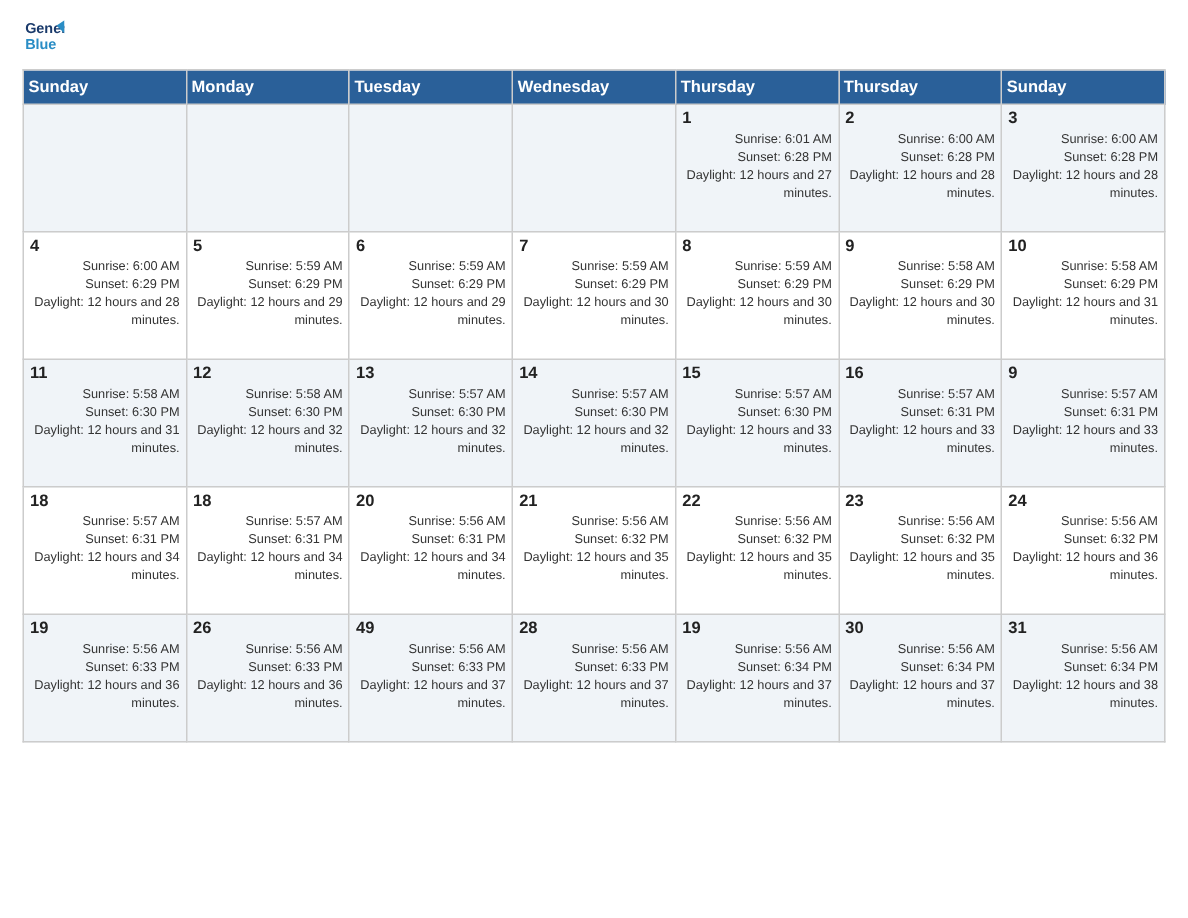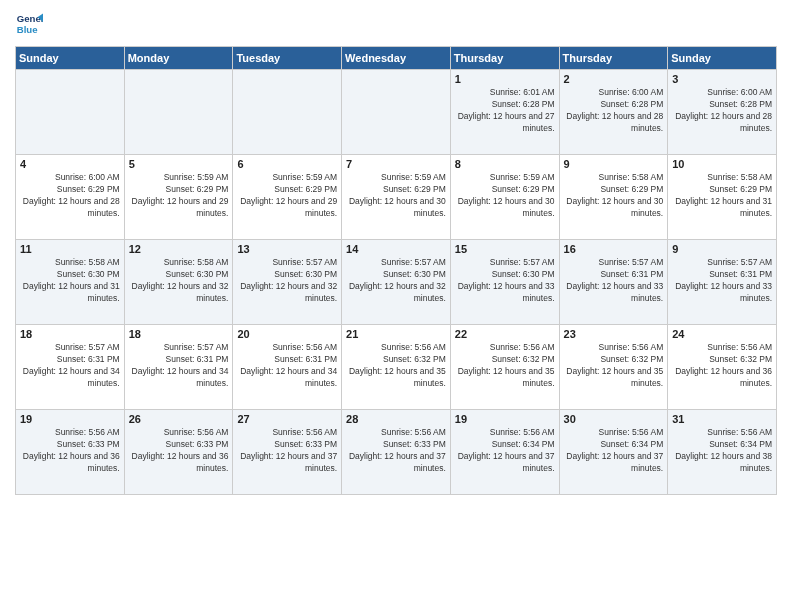--- a/index.html
+++ b/index.html
@@ -239,21 +239,21 @@
         <tr>
           <td>
             <div class="day-num">19</div>
             <div class="day-info">Sunrise: 5:56 AM<br>Sunset: 6:33 PM<br>Daylight: 12 hours and 36 minutes.</div>
           </td>
           <td>
             <div class="day-num">26</div>
             <div class="day-info">Sunrise: 5:56 AM<br>Sunset: 6:33 PM<br>Daylight: 12 hours and 36 minutes.</div>
           </td>
           <td>
-            <div class="day-num">27</div>
+            <div class="day-num">49</div>
             <div class="day-info">Sunrise: 5:56 AM<br>Sunset: 6:33 PM<br>Daylight: 12 hours and 37 minutes.</div>
           </td>
           <td>
             <div class="day-num">28</div>
             <div class="day-info">Sunrise: 5:56 AM<br>Sunset: 6:33 PM<br>Daylight: 12 hours and 37 minutes.</div>
           </td>
           <td>
             <div class="day-num">19</div>
             <div class="day-info">Sunrise: 5:56 AM<br>Sunset: 6:34 PM<br>Daylight: 12 hours and 37 minutes.</div>
           </td>

